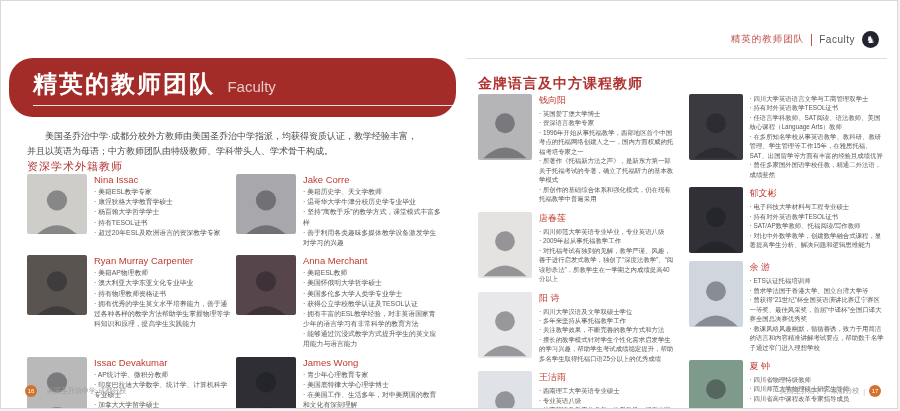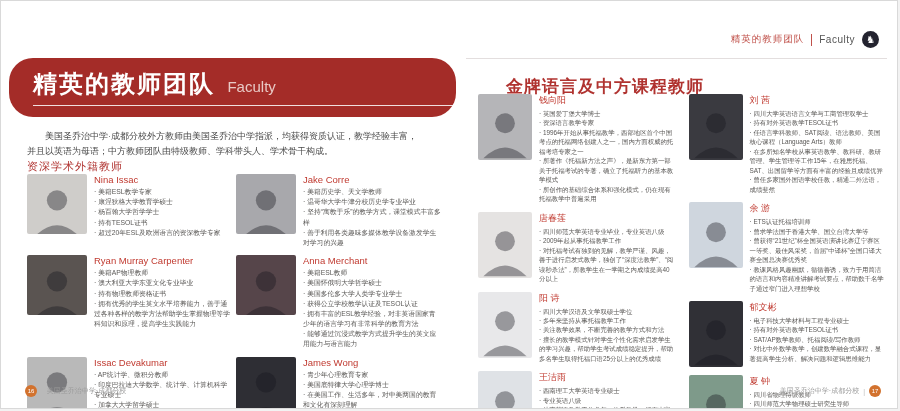--- a/index.html
+++ b/index.html
@@ -30,21 +30,21 @@
 
   
   .page-right { position:absolute; left:455px; top:0; width:443px; height:409px; }
   .rp-header { position:absolute; right:20px; top:30px; display:flex; align-items:center; gap:7px; }
   .rp-header .h-zh { font-size:9.5px; color:#c0514a; letter-spacing:1px; }
   .rp-header .h-sep { width:1px; height:12px; background:#c0514a; }
   .rp-header .h-en { font-size:10px; color:#555; letter-spacing:0.5px; }
   .seal { width:17px; height:17px; border-radius:50%; background:#23232f; color:#fff; font-size:10px; display:flex; align-items:center; justify-content:center; }
   .rp-rule { position:absolute; left:10px; right:12px; top:57px; height:1px; background:#e3dede; }
 
-  .section-title-right { position:absolute; left:22px; top:74px; font-size:17px; font-weight:bold; color:#b03330; letter-spacing:1px;margin-left:28px; }
+  .section-title-right { position:absolute; left:22px; top:74px; font-size:14px; font-weight:bold; color:#b03330; letter-spacing:1px; }
 
   .cols { position:absolute; left:22px; top:93px; right:14px; display:flex; gap:14px; }
   .col { flex:1; display:flex; flex-direction:column; gap:8px; }
   .page-right .photo { width:54px; height:66px; }
   .page-right .tname { font-size:9px; }
   .page-right .bullets .bullet { font-size:6.4px; line-height:1.48; }
 
   
   .footer { position:absolute; bottom:13px; font-size:7px; color:#9a9a9a; display:flex; align-items:center; gap:4px; }
   .footer-left { left:24px; }
@@ -284,68 +284,67 @@
       <div class="col">
 
         <div class="card">
           <div class="photo" style="background: rgb(58, 58, 64);">
             <svg viewBox="0 0 60 60">
                 <circle cx="30" cy="21" r="11"></circle>
                 <path d="M6 60 Q30 36 54 60 Z"></path>
               </svg>
           </div>
           <div class="info">
-            <div class="tname">刘 茜</div>
             <div class="bullets">
                 <div class="bullet">· 四川大学英语语言文学与工商管理双学士</div>
                 <div class="bullet">· 持有对外英语教学TESOL证书</div>
                 <div class="bullet">· 任语言学科教师、SAT阅读、语法教师、美国核心课程（Language Arts）教师</div>
                 <div class="bullet">· 在多所知名学校从事英语教学、教科研、教研管理、学生管理等工作15年，在雅思托福、SAT、出国留学等方面有丰富的经验且成绩优异</div>
                 <div class="bullet">· 曾任多家国外国语学校任教，精通二外法语，成绩斐然</div>
               </div>
           </div>
         </div>
 
         <div class="card">
+          <div class="photo" style="background: rgb(48, 48, 54);">
+            <svg viewBox="0 0 60 60">
+                <circle cx="30" cy="21" r="11"></circle>
+                <path d="M6 60 Q30 36 54 60 Z"></path>
+              </svg>
+          </div>
+          <div class="info">
+            <div class="tname">郁文彬</div>
+            <div class="bullets">
+                <div class="bullet">· 电子科技大学材料与工程专业硕士</div>
+                <div class="bullet">· 持有对外英语教学TESOL证书</div>
+                <div class="bullet">· SAT/AP数学教师、托福阅读/写作教师</div>
+                <div class="bullet">· 对比中外数学教学，创建数学融合式课程，显著提高学生分析、解决问题和逻辑思维能力</div>
+              </div>
+          </div>
+        </div>
+
+        <div class="card">
           <div class="photo" style="background: rgb(207, 214, 222);">
             <svg viewBox="0 0 60 60">
                 <circle cx="30" cy="21" r="11"></circle>
                 <path d="M6 60 Q30 36 54 60 Z"></path>
               </svg>
           </div>
           <div class="info">
             <div class="tname">余 游</div>
             <div class="bullets">
                 <div class="bullet">· ETS认证托福培训师</div>
                 <div class="bullet">· 曾求学法国于香港大学、国立台湾大学等</div>
                 <div class="bullet">· 曾获得“21世纪”杯全国英语演讲比赛辽宁赛区一等奖、最佳风采奖，首届“中译杯”全国口译大赛全国总决赛优秀奖</div>
                 <div class="bullet">· 教课风格风趣幽默，循循善诱，致力于用简洁的语言和内容精准讲解考试要点，帮助数千名学子通过窄门进入理想学校</div>
               </div>
           </div>
         </div>
 
         <div class="card">
-          <div class="photo" style="background: rgb(48, 48, 54);">
-            <svg viewBox="0 0 60 60">
-                <circle cx="30" cy="21" r="11"></circle>
-                <path d="M6 60 Q30 36 54 60 Z"></path>
-              </svg>
-          </div>
-          <div class="info">
-            <div class="tname">郁文彬</div>
-            <div class="bullets">
-                <div class="bullet">· 电子科技大学材料与工程专业硕士</div>
-                <div class="bullet">· 持有对外英语教学TESOL证书</div>
-                <div class="bullet">· SAT/AP数学教师、托福阅读/写作教师</div>
-                <div class="bullet">· 对比中外数学教学，创建数学融合式课程，显著提高学生分析、解决问题和逻辑思维能力</div>
-              </div>
-          </div>
-        </div>
-
-        <div class="card">
           <div class="photo" style="background: rgb(126, 154, 138);">
             <svg viewBox="0 0 60 60">
                 <circle cx="30" cy="21" r="11"></circle>
                 <path d="M6 60 Q30 36 54 60 Z"></path>
               </svg>
           </div>
           <div class="info">
             <div class="tname">夏 钟</div>
             <div class="bullets">
                 <div class="bullet">· 四川省物理特级教师</div>

